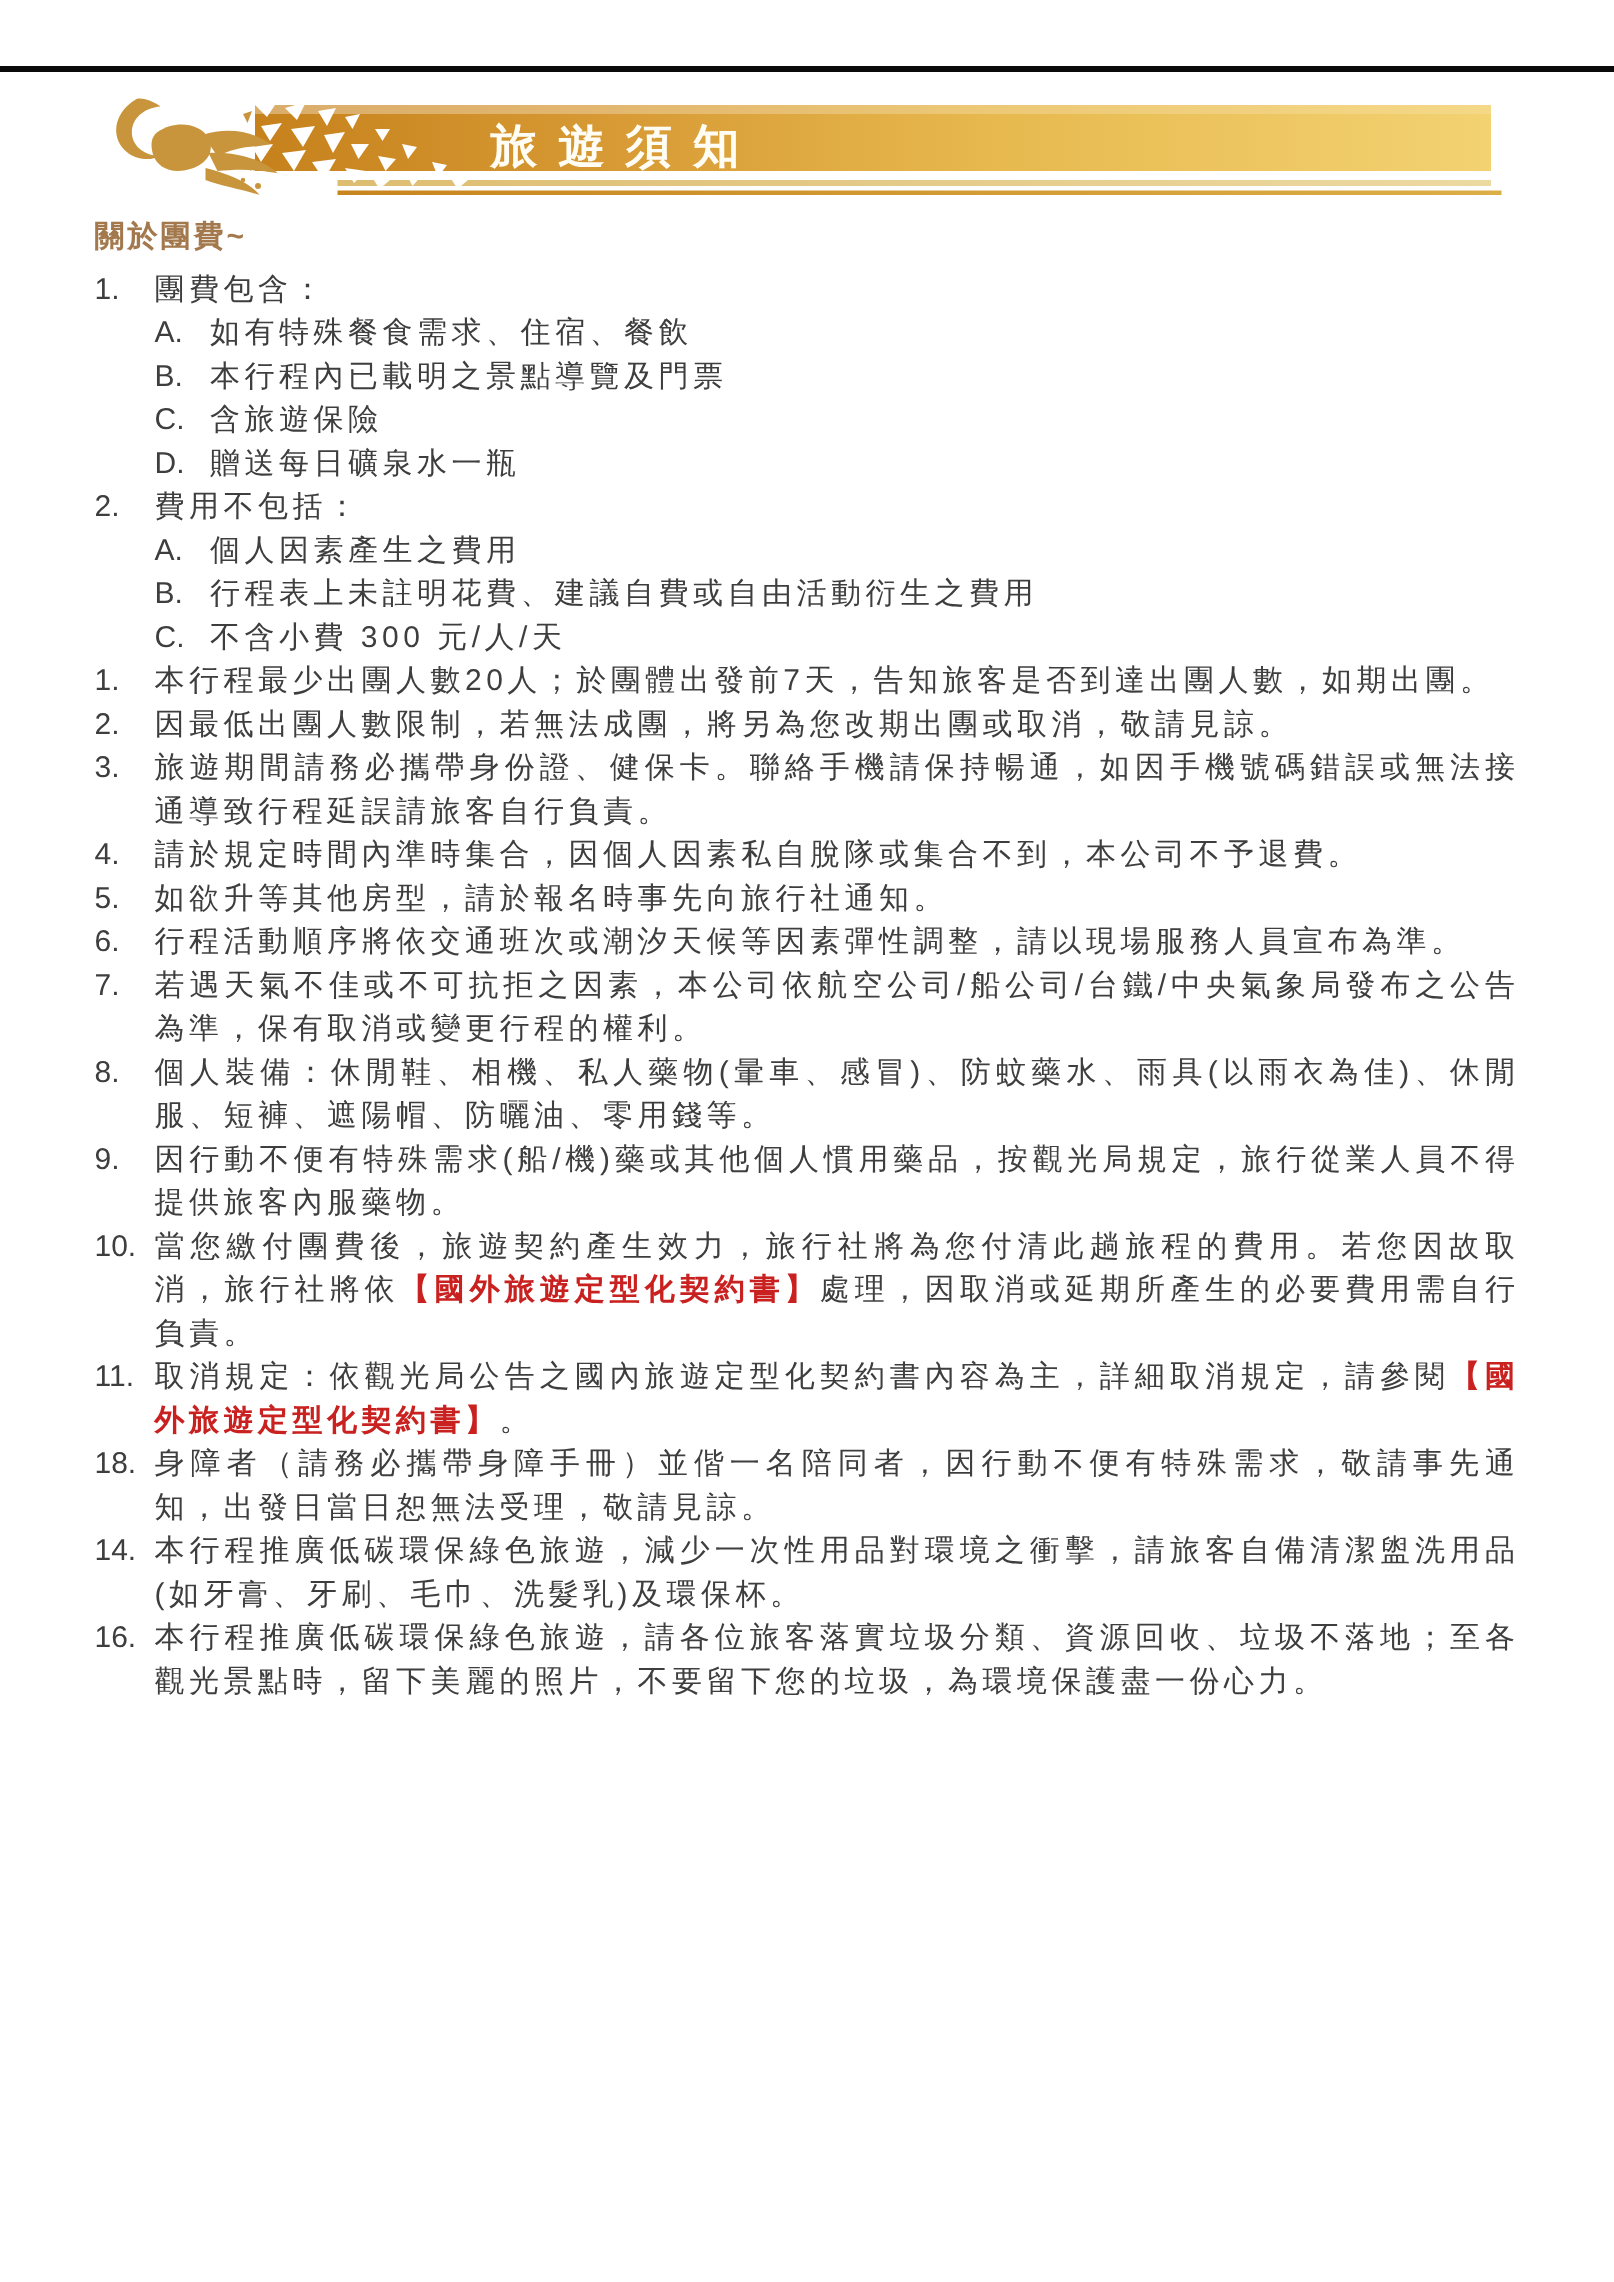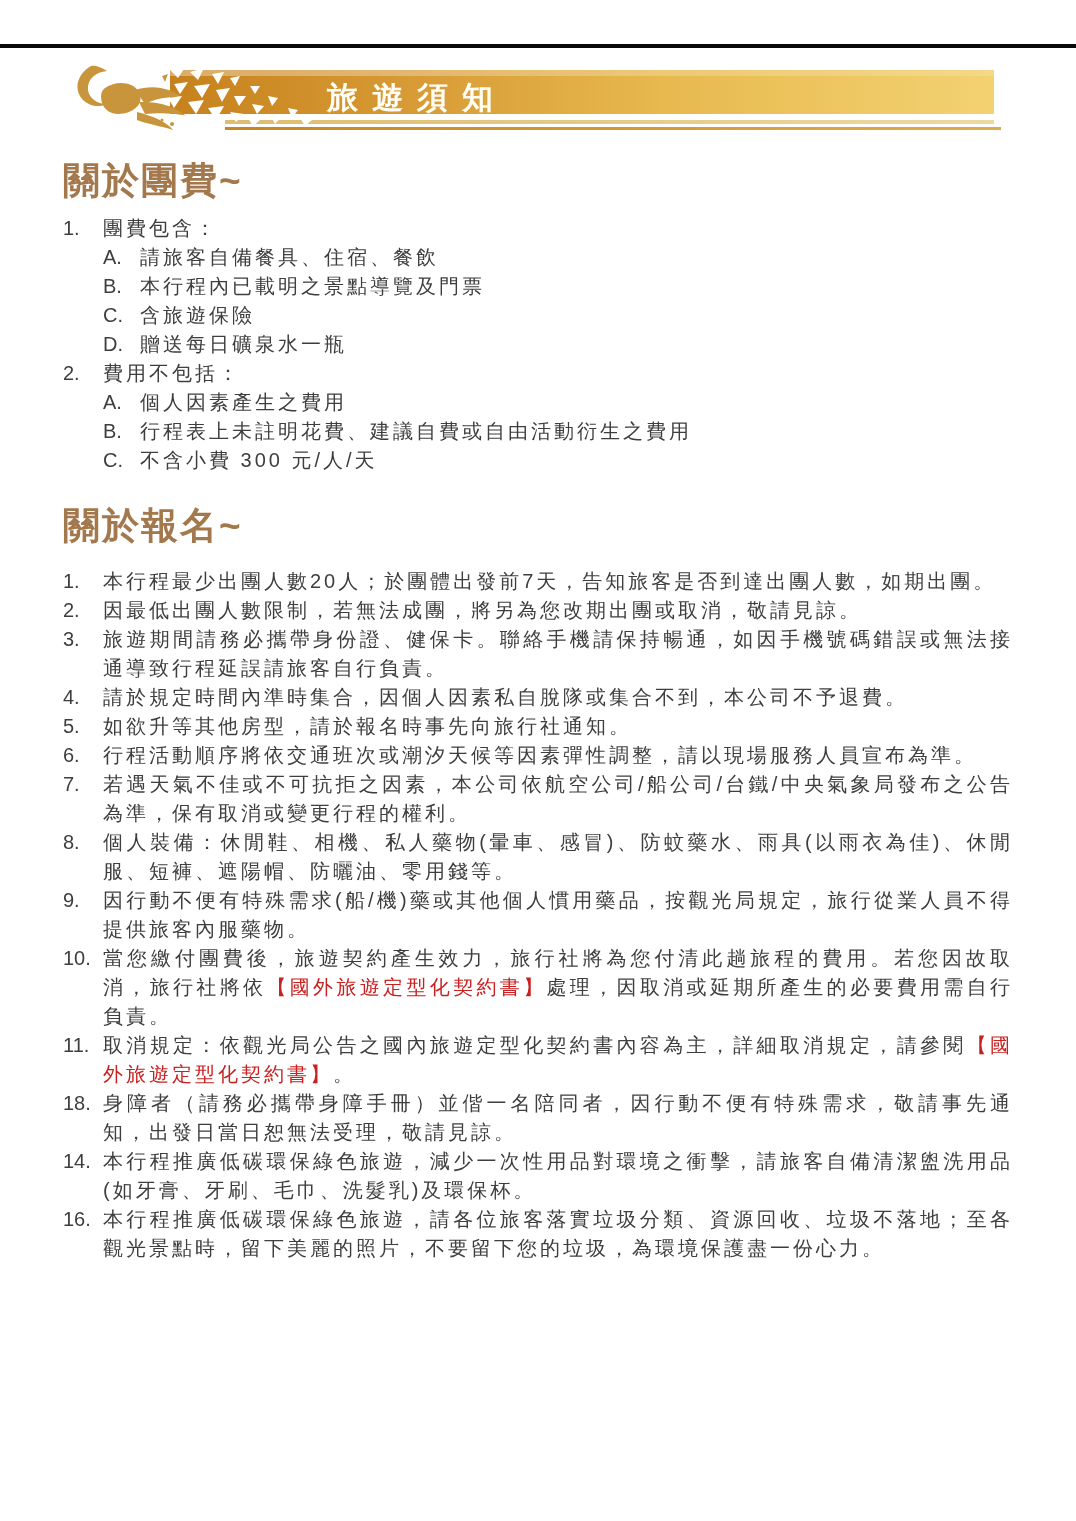--- a/index.html
+++ b/index.html
@@ -39,22 +39,22 @@
     font-family:"DejaVu Serif", serif;
     font-size:31px; font-weight:bold;
     letter-spacing:14px; color:#fffdf4;
     white-space:nowrap;
   }
   .swirl-svg    { position:absolute; left:0;   top:0; }
   .splatter-svg { position:absolute; left:85px; top:2px; }
   
   .content { position:absolute; top:142px; left:63px; width:950px; }
   .section-heading {
-    margin:14px 0 8px 0;
-    font-size:37px; font-weight:bold;
+    margin:2px 0 8px 0;
+    font-size:20px; font-weight:bold;
     color:var(--heading,#a3784c);
     letter-spacing:2px;
   }
   .section + .section .section-heading { margin-top:26px; margin-bottom:16px; }
   .item { display:flex; align-items:flex-start; }
   .item-num {
     flex:0 0 40px;
     font-size:20px; line-height:29px; letter-spacing:0;
   }
   .item-body {
@@ -65,21 +65,21 @@
   .sub-item { display:flex; align-items:flex-start; }
   .sub-letter {
     flex:0 0 37px;
     font-size:20px; line-height:29px; letter-spacing:0;
   }
   .sub-text {
     flex:1 1 auto;
     font-size:20px; line-height:29px;
     letter-spacing:3px; text-align:justify;
   }
-  .seg-red { color:var(--red,#c92120); font-weight:normal; }
+  .seg-red { color:var(--red,#c92120); font-weight:bold; }
 </style>
 </head>
 <body>
 
 <div class="page" style="--band-left: #c6811c; --band-right: #f3d272; --heading: #a3784c; --body: #3e3e3e; --red: #c92120; --rule: #0a0a0a;">
 
   <div class="top-rule"></div>
 
   <div class="banner">
     <div class="band"></div>
@@ -133,21 +133,21 @@
     <span class="banner-title">旅遊須知</span>
   </div>
 
   <main class="content" id="content">
       <section class="section">
         <h2 class="section-heading">關於團費~</h2>
         <div class="item">
           <span class="item-num">1.</span>
           <div class="item-body"><span>團費包含：</span><div class="sub-item">
               <span class="sub-letter">A.</span>
-              <div class="sub-text">請旅客自備餐具、住宿、餐飲</div>
+              <div class="sub-text">如有特殊餐食需求、住宿、餐飲</div>
             </div><div class="sub-item">
               <span class="sub-letter">B.</span>
               <div class="sub-text">本行程內已載明之景點導覽及門票</div>
             </div><div class="sub-item">
               <span class="sub-letter">C.</span>
               <div class="sub-text">含旅遊保險</div>
             </div><div class="sub-item">
               <span class="sub-letter">D.</span>
               <div class="sub-text">贈送每日礦泉水一瓶</div>
             </div></div>
@@ -160,21 +160,20 @@
             </div><div class="sub-item">
               <span class="sub-letter">B.</span>
               <div class="sub-text">行程表上未註明花費、建議自費或自由活動衍生之費用</div>
             </div><div class="sub-item">
               <span class="sub-letter">C.</span>
               <div class="sub-text">不含小費 300 元/人/天</div>
             </div></div>
         </div>
       </section>
       <section class="section">
-        <h2 class="section-heading">關於報名~</h2>
         <div class="item">
           <span class="item-num">1.</span>
           <div class="item-body"><span>本行程最少出團人數20人；於團體出發前7天，告知旅客是否到達出團人數，如期出團。</span></div>
         </div>
         <div class="item">
           <span class="item-num">2.</span>
           <div class="item-body"><span>因最低出團人數限制，若無法成團，將另為您改期出團或取消，敬請見諒。</span></div>
         </div>
         <div class="item">
           <span class="item-num">3.</span>

